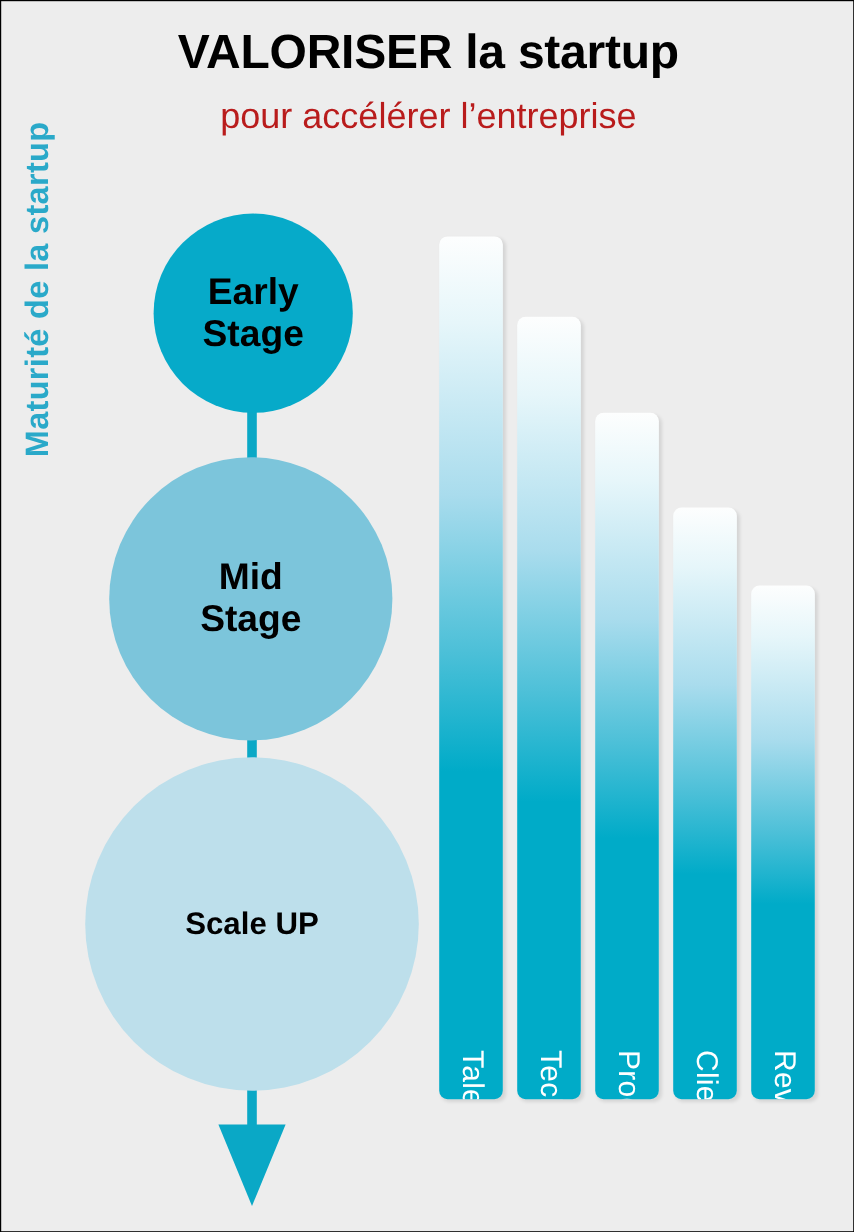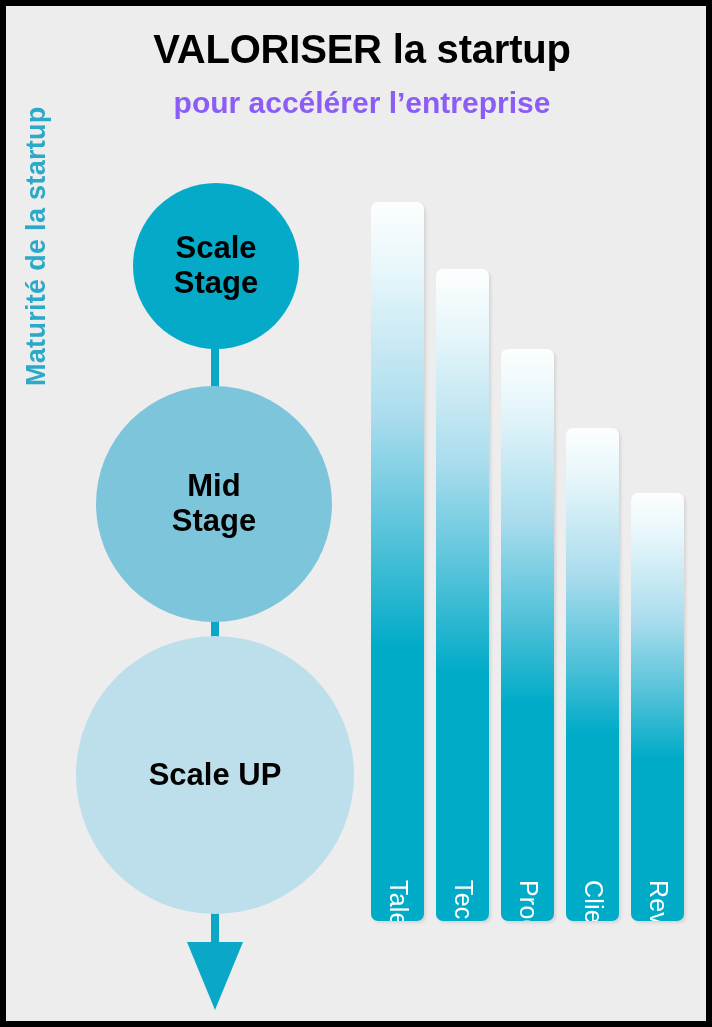--- a/index.html
+++ b/index.html
@@ -9,21 +9,21 @@
   }
   body {
     font-family: "Liberation Sans", sans-serif;
   }
 
   #canvas {
     position: relative;
     width: 712px;
     height: 1027px;
     background: #ededed;
-    border: 6px solid #000000;
+    border: 1px solid #000000;
     box-sizing: border-box;
     overflow: hidden;
   }
 
   
   #header {
     position: absolute;
     left: 0;
     top: 0;
     width: 712px;
@@ -35,22 +35,22 @@
     font-size: 40px;
     font-weight: bold;
     color: #000000;
     letter-spacing: -0.2px;
     line-height: 1.15;
   }
   #subtitle {
     margin: 0;
     padding-top: 14px;
     font-size: 30px;
-    font-weight: bold;
-    color: #8b5cf6;
+    font-weight: normal;
+    color: #b91c1c;
     line-height: 1.15;
   }
 
   
   #axis-label {
     position: absolute;
     left: 0px;
     top: 260px;
     width: 420px;
     height: 60px;
@@ -110,21 +110,21 @@
     height: 236px;
     background: #7cc5db;
     font-size: 31px;
   }
   #circle-scale {
     left: 70px;
     top: 630px;
     width: 278px;
     height: 278px;
     background: #bddfeb;
-    font-size: 31px;
+    font-size: 26px;
   }
 
   #arrow-head {
     position: absolute;
     left: 181px;
     top: 936px;
     width: 0;
     height: 0;
     border-left: 28px solid transparent;
     border-right: 28px solid transparent;
@@ -173,21 +173,21 @@
   <div id="axis-label" style="color: rgb(42, 169, 201);">Maturité de la startup</div>
 
   <div id="stage-column">
 
     <div class="connector" id="connector-1" style="background: rgb(10, 168, 198);"></div>
     <div class="connector" id="connector-2" style="background: rgb(10, 168, 198);"></div>
     <div class="connector" id="connector-3" style="background: rgb(10, 168, 198);"></div>
 
     <div class="stage-circle" id="circle-early" style="background: rgb(6, 170, 201); width: 166px; height: 166px;">
       <span>
-        <span>Scale</span><br>
+        <span>Early</span><br>
         <span>Stage</span>
       </span>
     </div>
 
     <div class="stage-circle" id="circle-mid" style="background: rgb(124, 197, 219); width: 236px; height: 236px;">
       <span>
         <span>Mid</span><br>
         <span>Stage</span>
       </span>
     </div>

